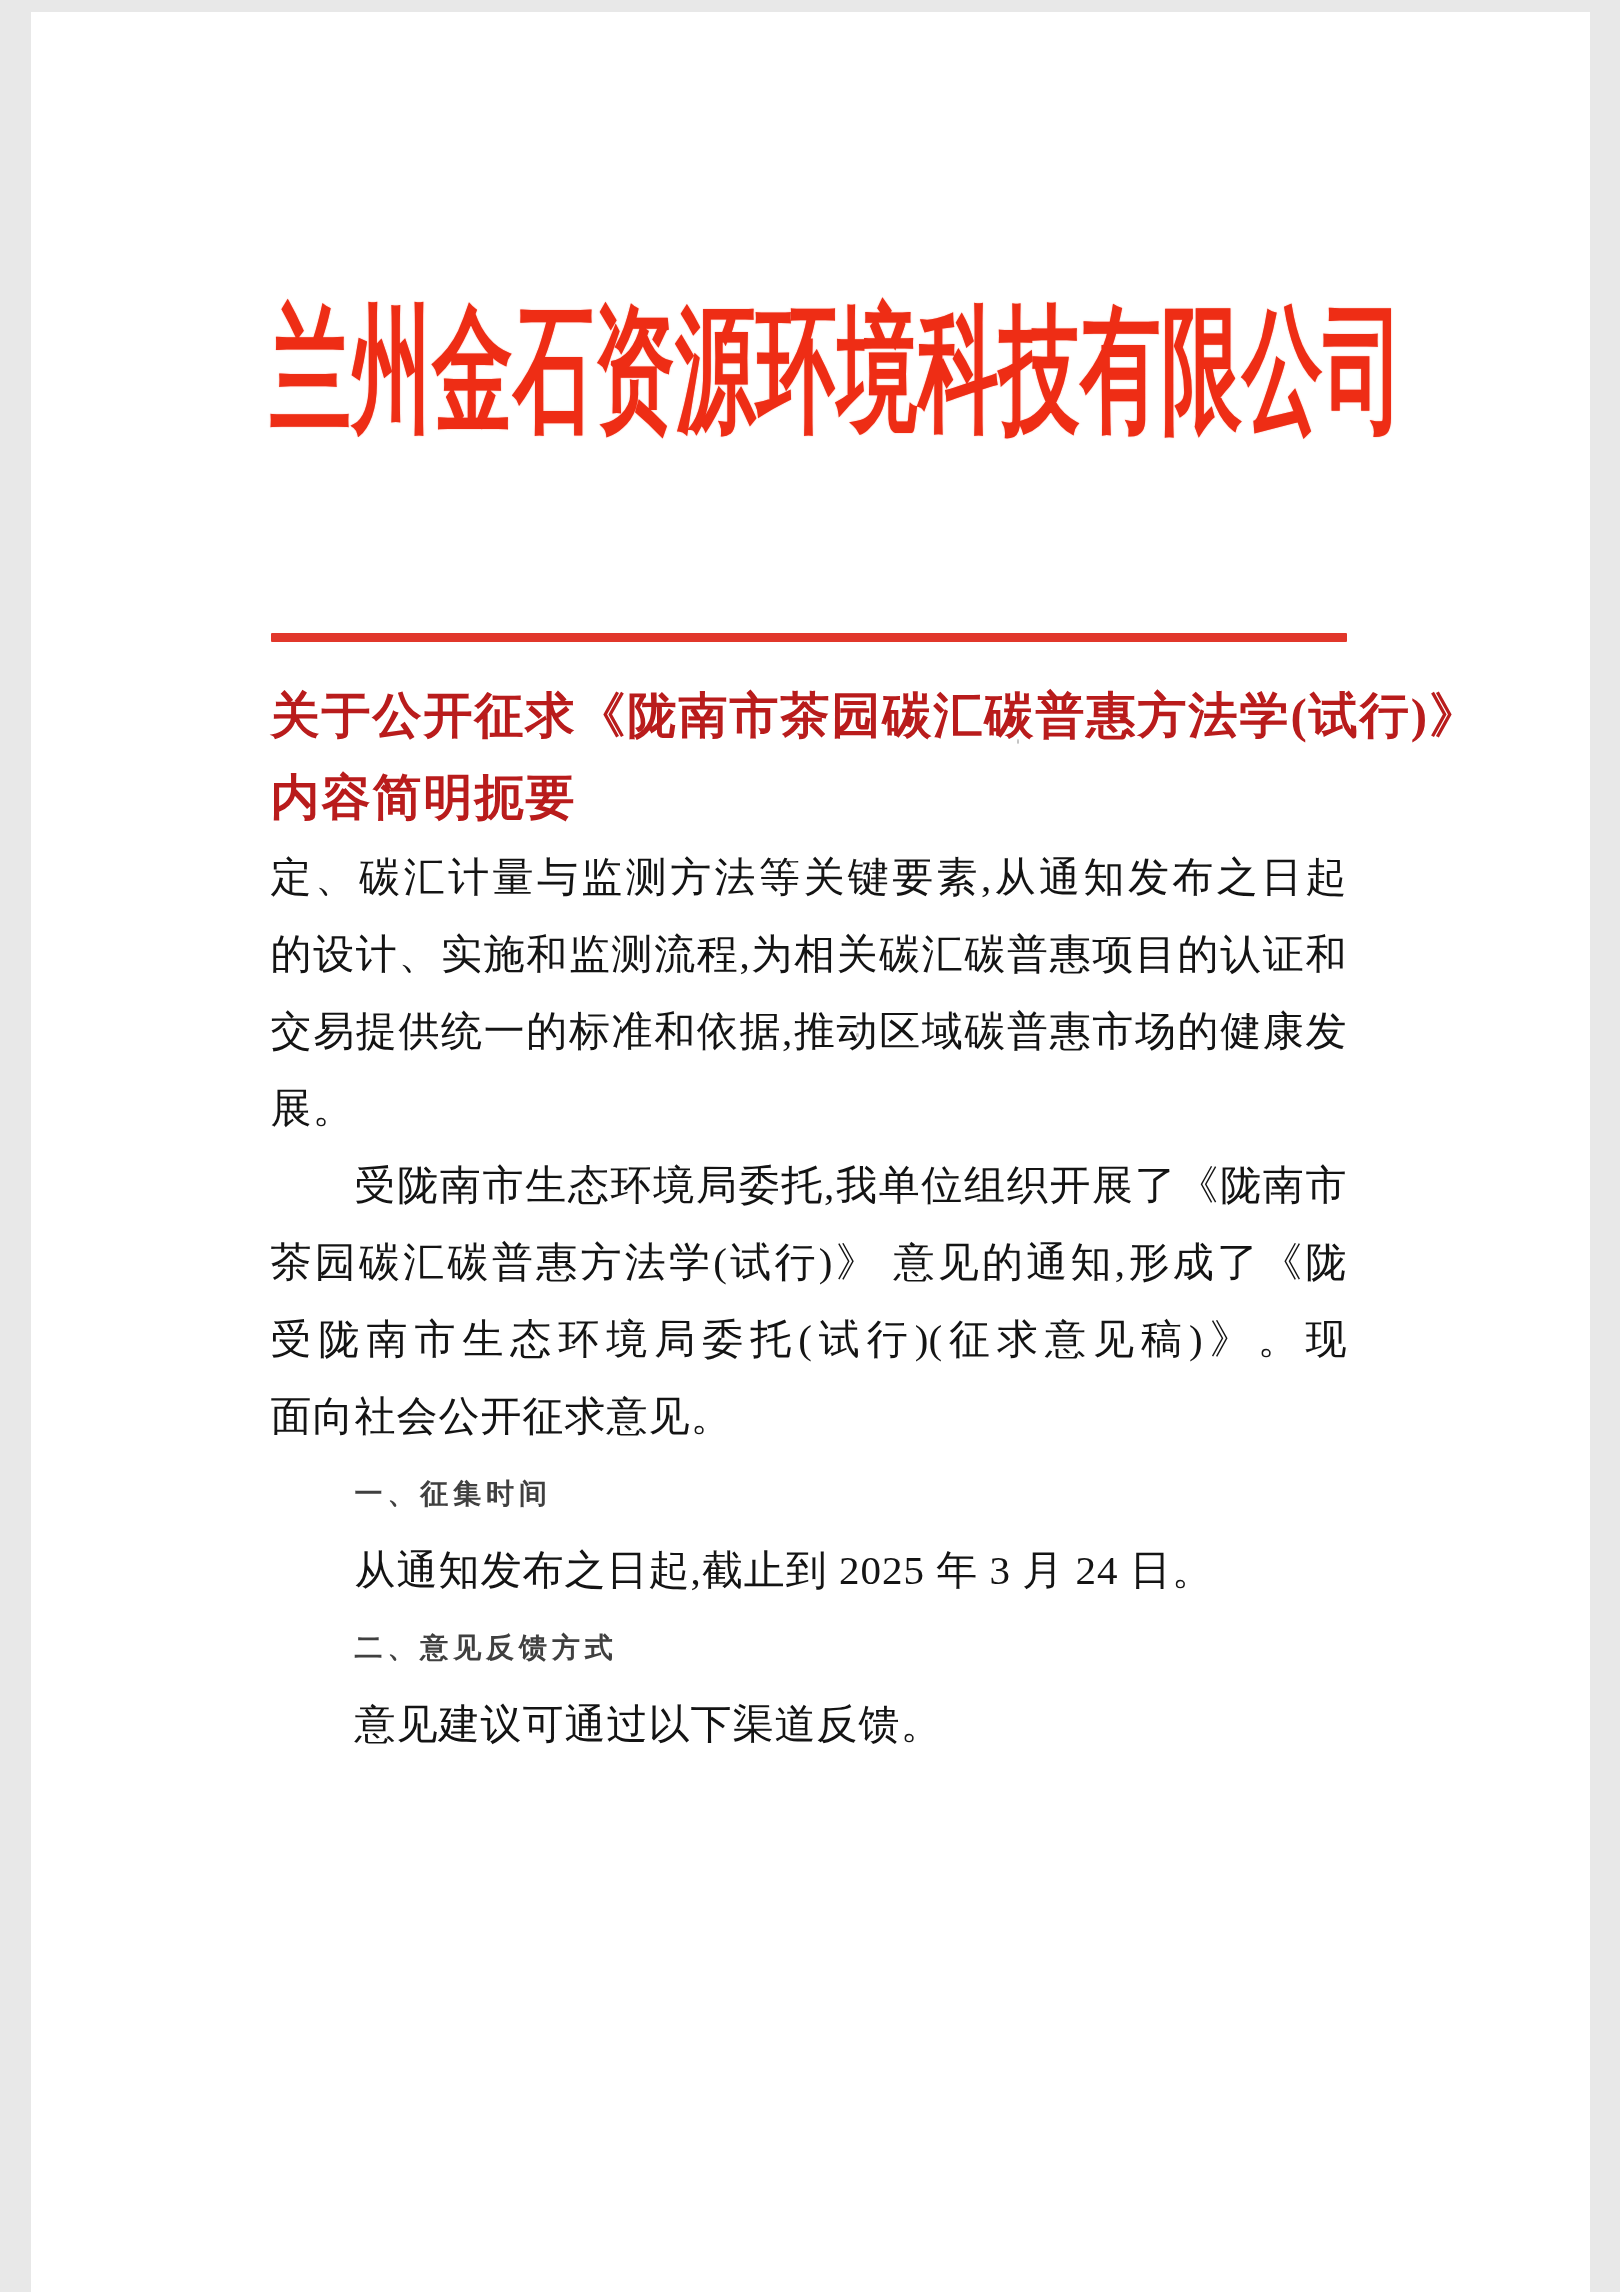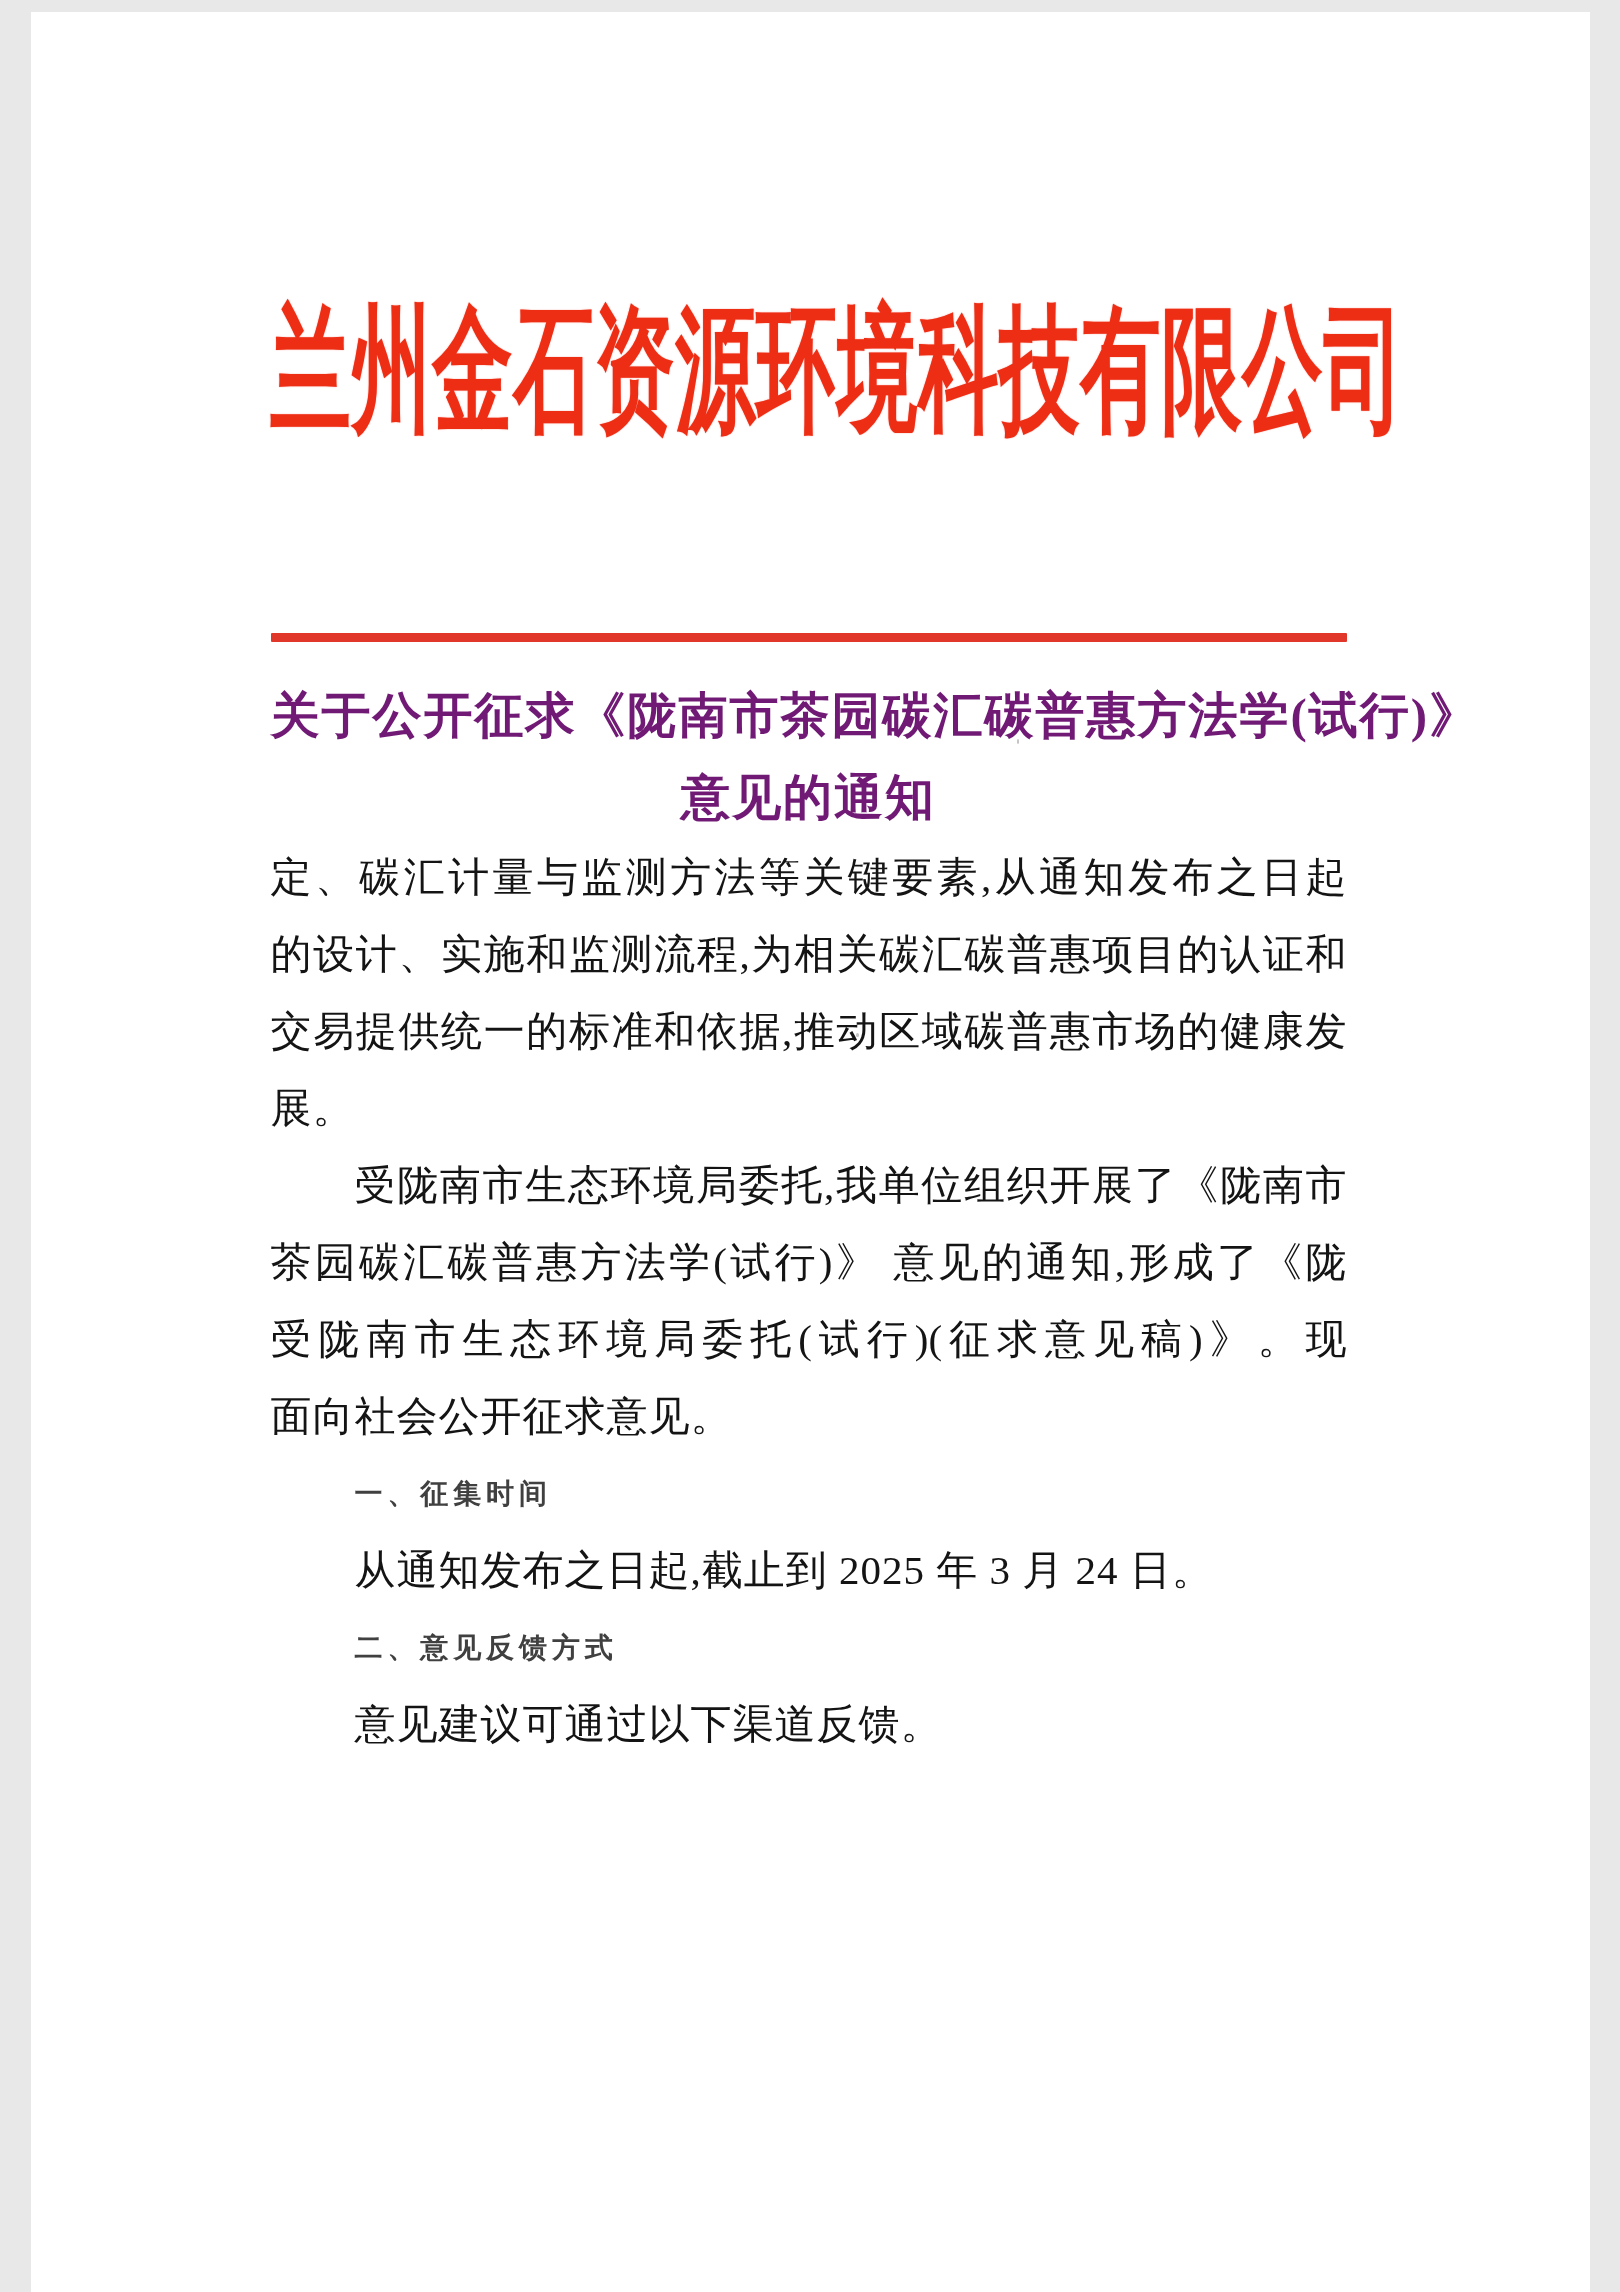--- a/index.html
+++ b/index.html
@@ -36,23 +36,22 @@
     text-shadow: 0 0 1px rgba(238,45,21,0.55);
   }
   .red-rule {
     margin-top: 184px;
     height: 8.8px;
     background: #e1372b;
     border-radius: 1px;
   }
   .doc-title {
     margin-top: 33px;
-    text-align: center;
     font-weight: bold;
-    color: #701a75;
+    color: #b91c1c;
     font-size: 49px;
     line-height: 82px;
     letter-spacing: 2px;
     white-space: nowrap;
   }
   .body-text {
     color: #141414;
     font-size: 41px;
     line-height: 77px;
   }
@@ -96,21 +95,21 @@
   <div class="content">
 
     <div class="company-wrap">
       <span class="company-name">兰州金石资源环境科技有限公司</span>
     </div>
 
     <div class="red-rule"></div>
 
     <div class="doc-title">
       <div>关于公开征求《陇南市茶园碳汇碳普惠方法学(试行)》</div>
-      <div>意见的通知</div>
+      <div>内容简明扼要</div>
     </div>
 
     <div class="body-text">
       <div class="line justify">定、碳汇计量与监测方法等关键要素,从通知发布之日起</div>
       <div class="line justify">的设计、实施和监测流程,为相关碳汇碳普惠项目的认证和</div>
       <div class="line justify">交易提供统一的标准和依据,推动区域碳普惠市场的健康发</div>
       <div class="line">展。</div>
       <div class="line indent justify">受陇南市生态环境局委托,我单位组织开展了《陇南市</div>
       <div class="line justify">茶园碳汇碳普惠方法学(试行)》 意见的通知,形成了《陇</div>
       <div class="line justify">受陇南市生态环境局委托(试行)(征求意见稿)》。现</div>

